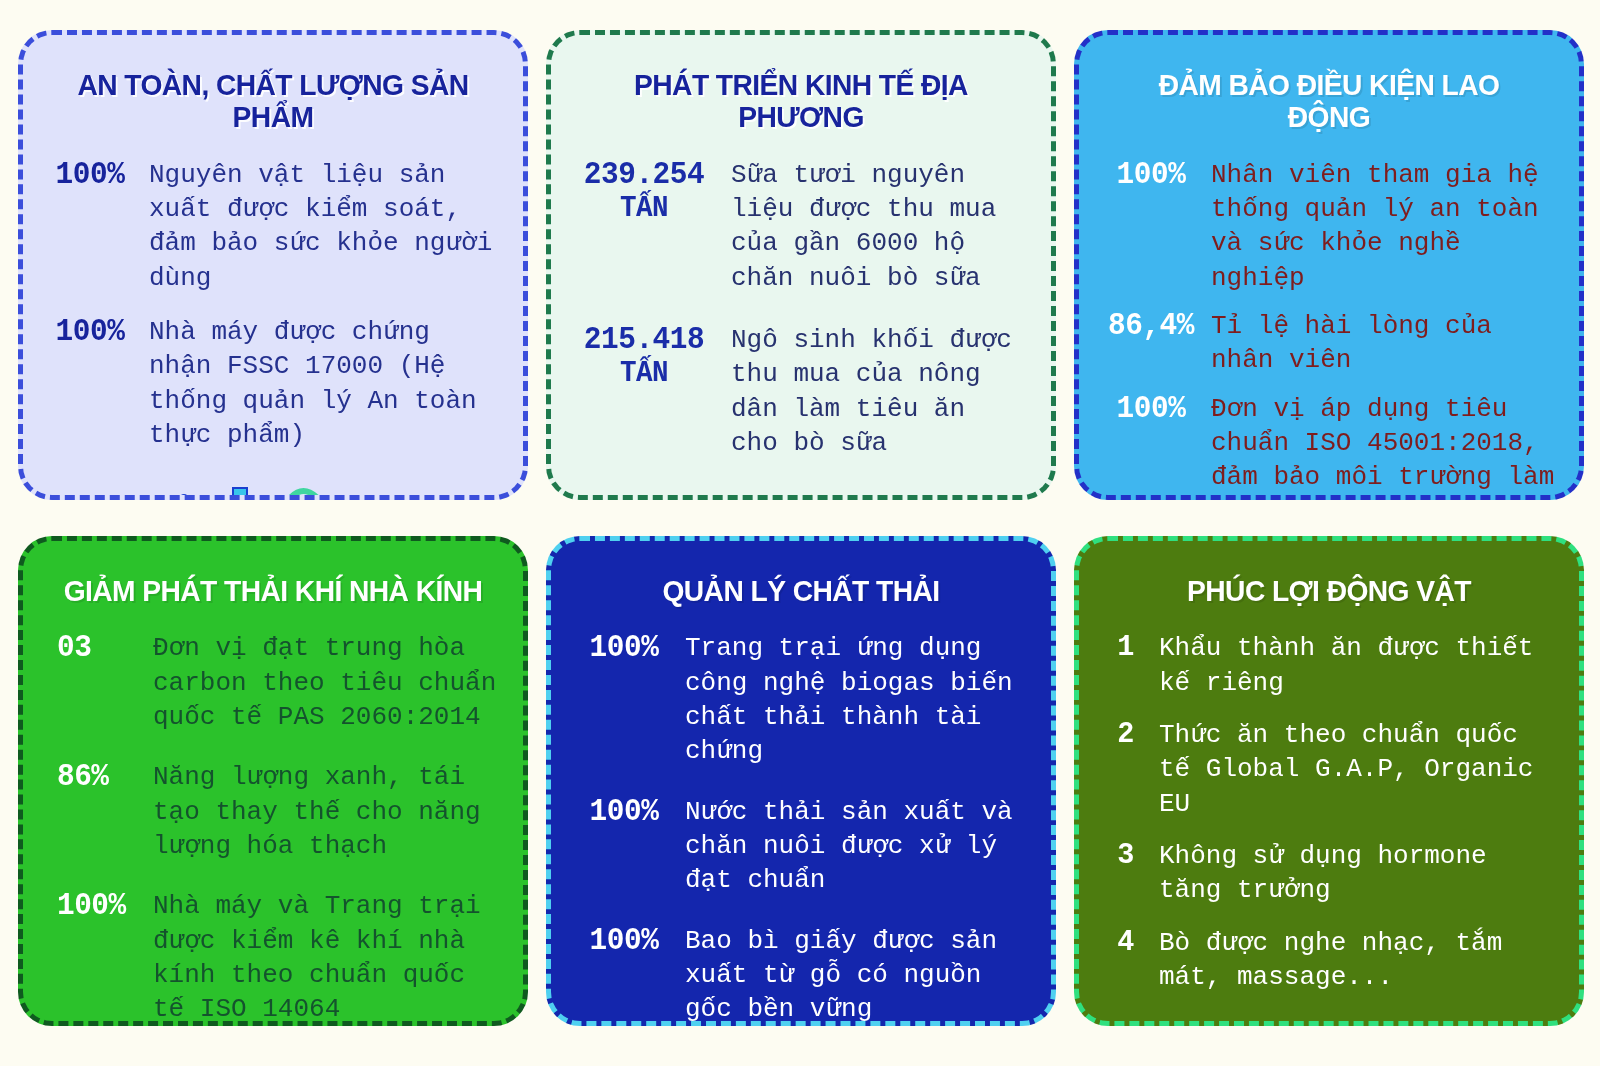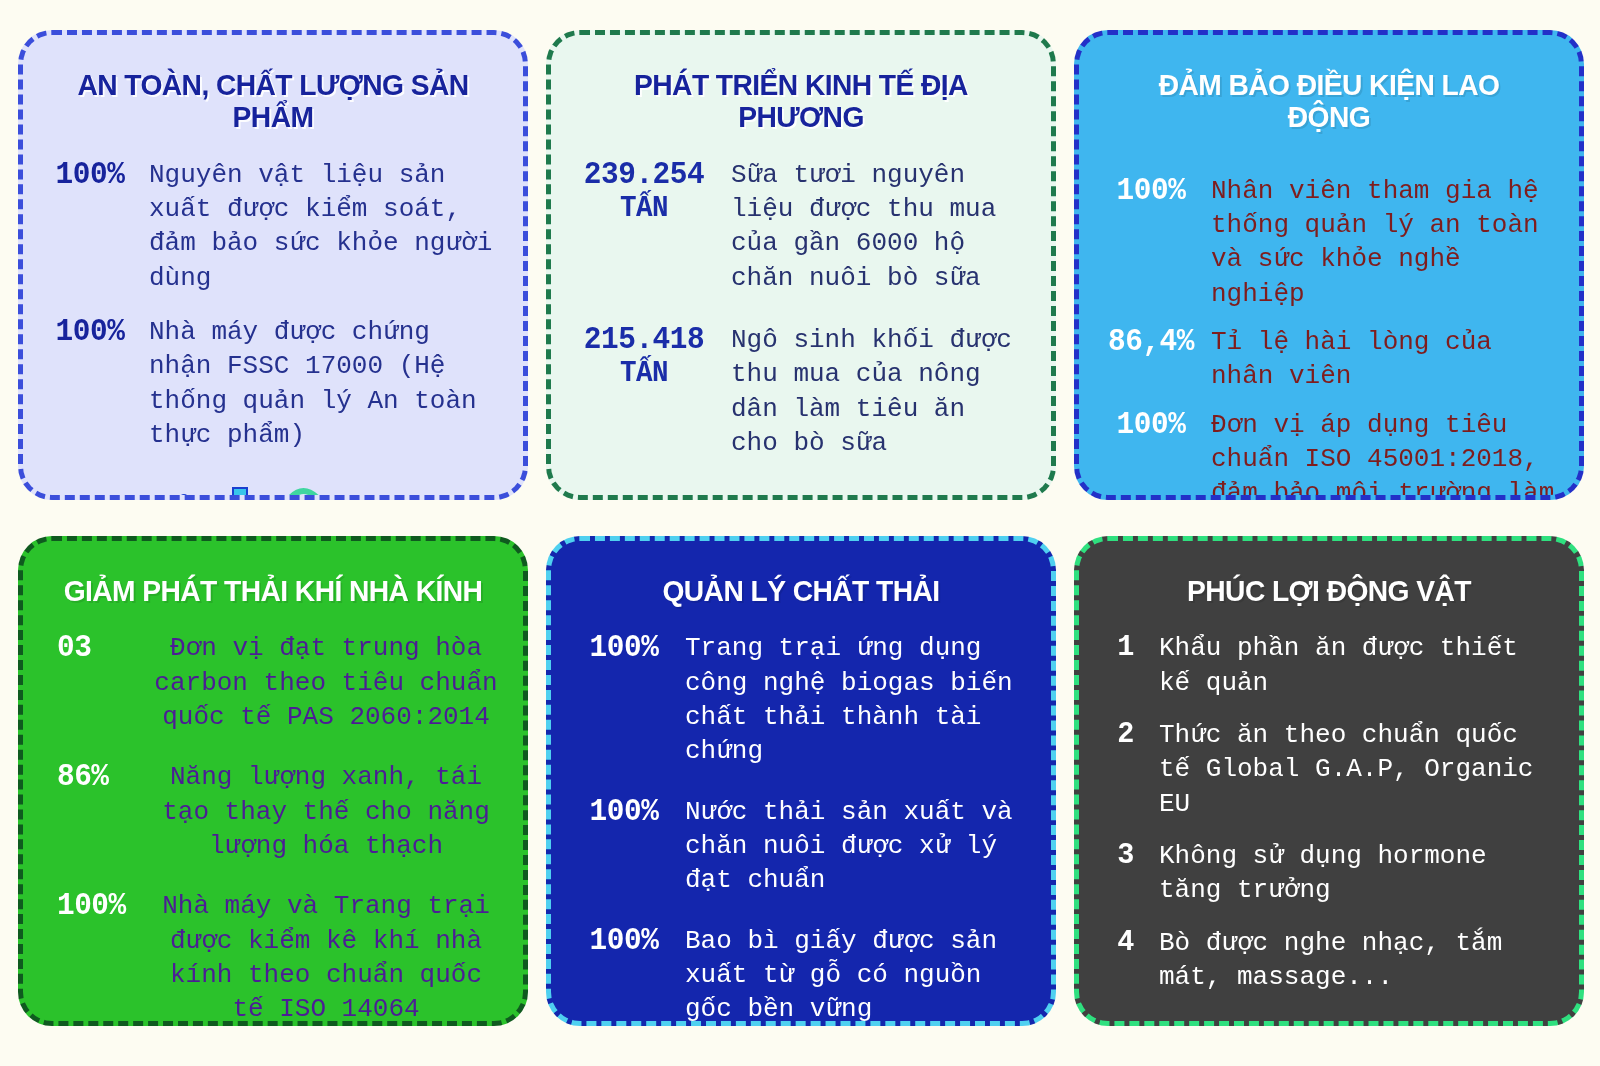--- a/index.html
+++ b/index.html
@@ -40,36 +40,36 @@
   .c1 { background: #dfe2fb; border-color: #3b4edb; }
   .c1 .card-title { color: #17239c; }
   .c1 .stat-num   { color: #17239c; }
   .c1 .stat-text  { color: #25318f; }
 
   .c2 { background: #e9f7ef; border-color: #1f7a4d; }
   .c2 .card-title { color: #17239c; }
   .c2 .stat-num   { color: #1a2da8; }
   .c2 .stat-text  { color: #27326f; }
 
-  .c3 { background: #3fb6ef; border-color: #2330c8; gap: 16px; }
+  .c3 { background: #3fb6ef; border-color: #2330c8; }
   .c3 .card-title { color: #ffffff; }
   .c3 .stat-num   { color: #ffffff; }
   .c3 .stat-text  { color: #7f1d1d; }
 
   .c4 { background: #2bc22b; border-color: #0f5a1f; }
   .c4 .card-title { color: #ffffff; }
   .c4 .stat-num   { color: #ffffff; }
-  .c4 .stat-text  { color: #4c1d95; text-align: center; }
+  .c4 .stat-text  { color: #14532d; }
 
   .c5 { background: #1426ad; border-color: #4fd0f0; }
   .c5 .card-title { color: #ffffff; }
   .c5 .stat-num   { color: #ffffff; }
   .c5 .stat-text  { color: #ffffff; }
 
-  .c6 { background: #404040; border-color: #2fe07f; }
+  .c6 { background: #4d7c0f; border-color: #2fe07f; }
   .c6 .card-title { color: #ffffff; }
   .c6 .stat-num   { color: #ffffff; }
   .c6 .stat-text  { color: #ffffff; }
 
   
   .card-title {
     text-align: center;
     font-weight: 800;
     font-size: 30px;
     letter-spacing: -0.6px;
@@ -397,21 +397,21 @@
         <ellipse cx="90" cy="38" rx="12" ry="9" fill="#f5f0dd"></ellipse>
       </svg>
     </div>
   </div>
 
   <div class="card c6">
     <div class="card-title">PHÚC LỢI ĐỘNG VẬT</div>
     <div class="stats">
       <div class="stat-row">
         <div class="stat-num">1</div>
-        <div class="stat-text">Khẩu phần ăn được thiết kế quản</div>
+        <div class="stat-text">Khẩu thành ăn được thiết kế riêng</div>
       </div>
       <div class="stat-row">
         <div class="stat-num">2</div>
         <div class="stat-text">Thức ăn theo chuẩn quốc tế Global G.A.P, Organic EU</div>
       </div>
       <div class="stat-row">
         <div class="stat-num">3</div>
         <div class="stat-text">Không sử dụng hormone tăng trưởng</div>
       </div>
       <div class="stat-row">

